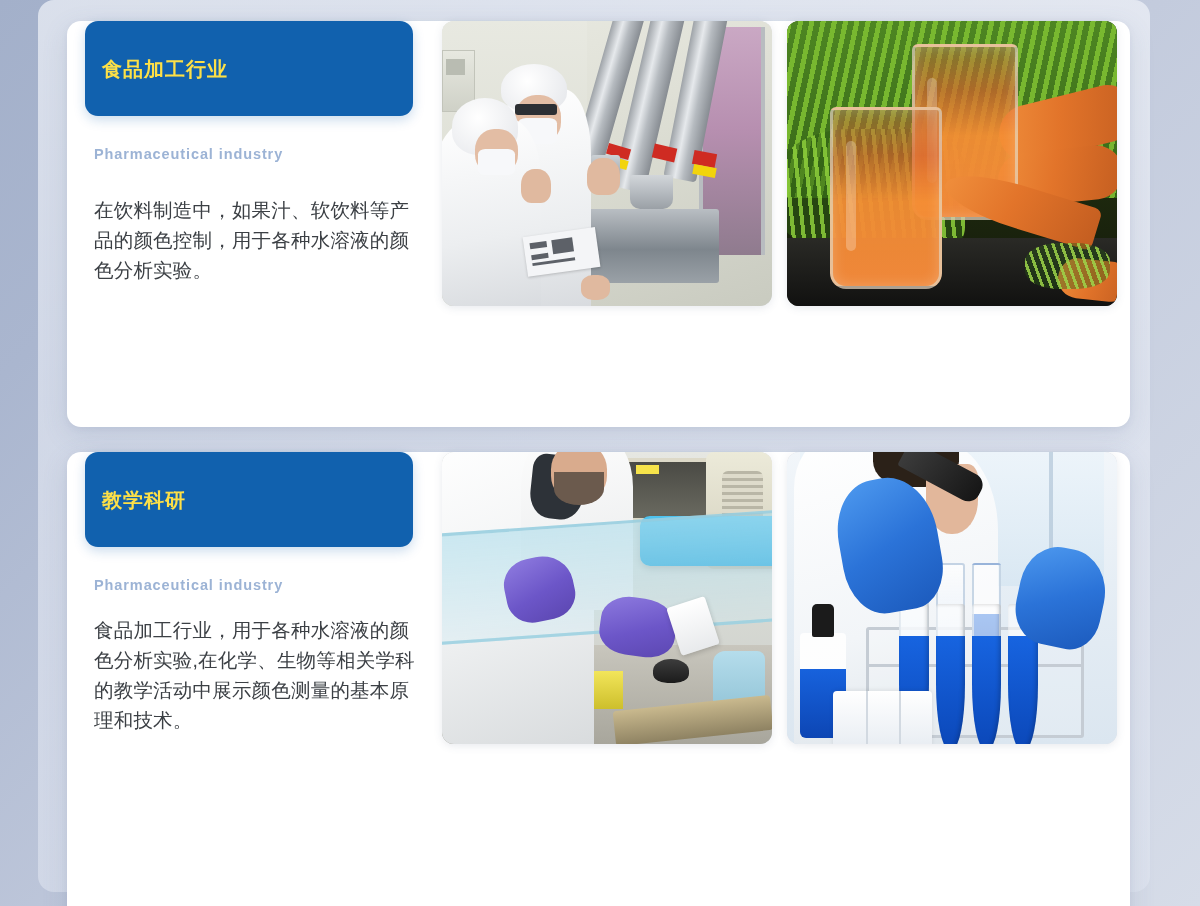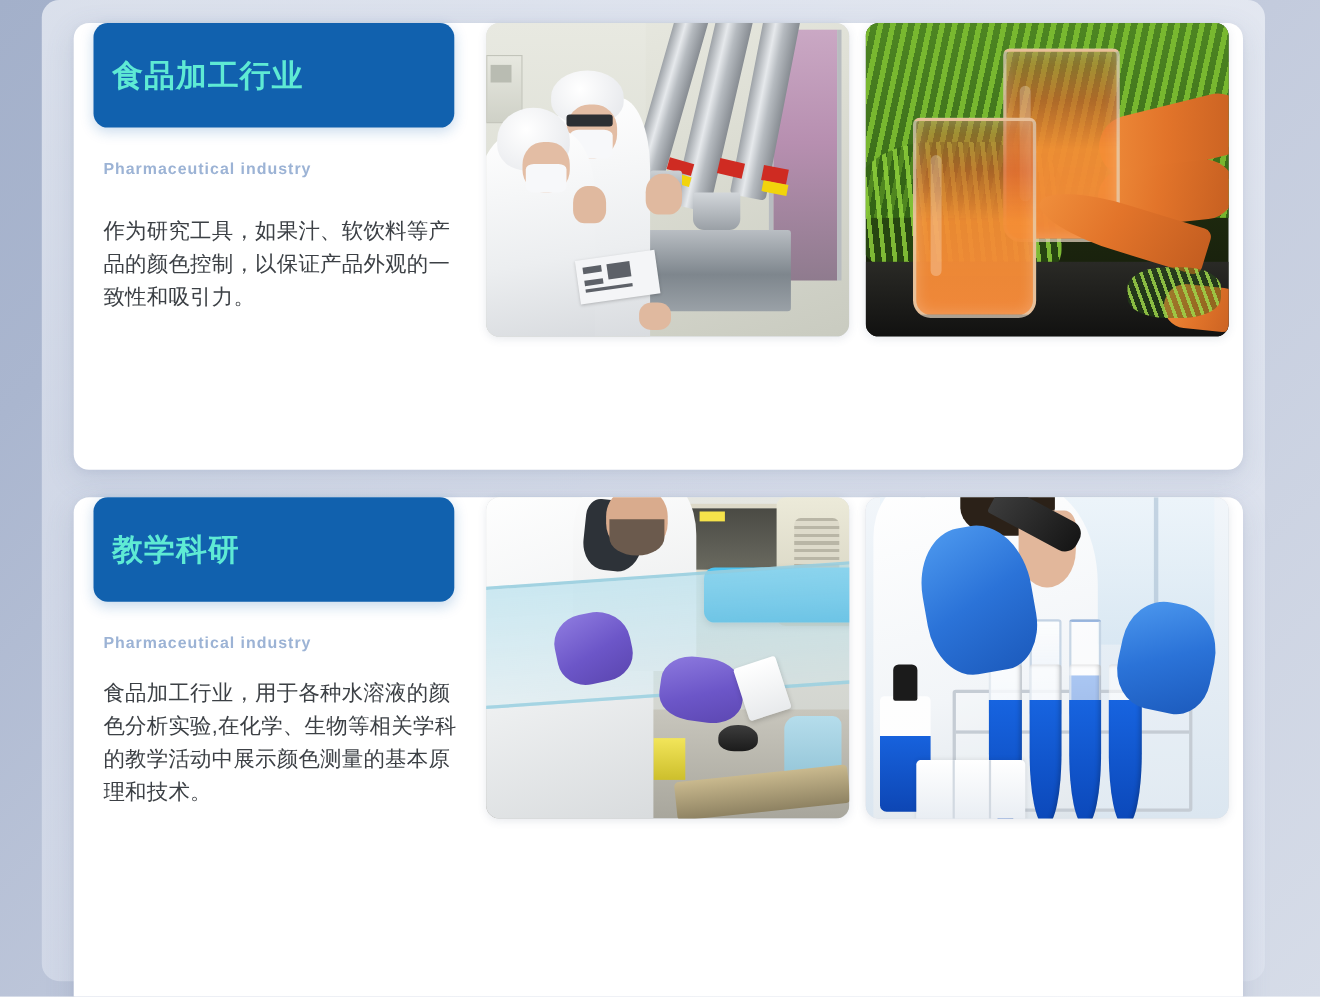--- a/index.html
+++ b/index.html
@@ -52,22 +52,22 @@
     width:328px;
     height:95px;
     border-radius:13px;
     background:#1161ae;
     display:flex;
     align-items:center;
     padding-left:17px;
     box-shadow:0 4px 12px rgba(17,97,174,.22);
   }
   .badge-label{
-    color:#5eead4;
-    font-size:28px;
+    color:#fde047;
+    font-size:20px;
     font-weight:bold;
     letter-spacing:1px;
     line-height:1;
   }
 
   .subtitle{
     margin-top:30px;
     padding-left:9px;
     color:#9cb3d5;
     font-size:14.5px;
@@ -288,21 +288,21 @@
 
 <div class="panel"></div>
 
 <section class="card" id="card-0">
   <div class="card-inner">
     <div class="text-col">
       <div class="badge">
         <span class="badge-label">食品加工行业</span>
       </div>
       <div class="subtitle">Pharmaceutical industry</div>
-      <div class="body-text">作为研究工具，如果汁、软饮料等产品的颜色控制，以保证产品外观的一致性和吸引力。</div>
+      <div class="body-text">在饮料制造中，如果汁、软饮料等产品的颜色控制，用于各种水溶液的颜色分析实验。</div>
     </div>
 
     <div class="img-col">
       <figure class="photo">
         <div class="scene p1">
           <div class="wall"></div>
           <div class="cab"></div>
           <div class="window"></div>
           <div class="duct d1"></div>
             <div class="duct d2"></div>

